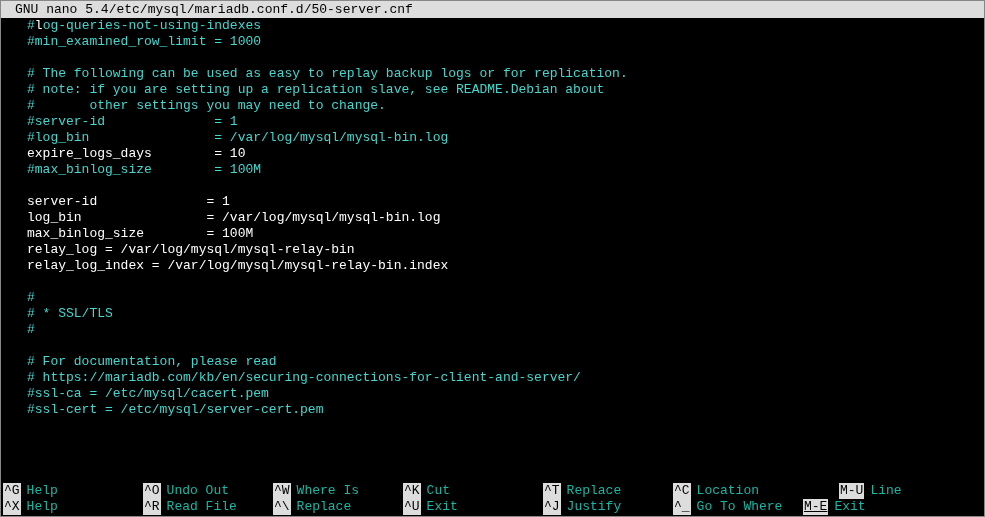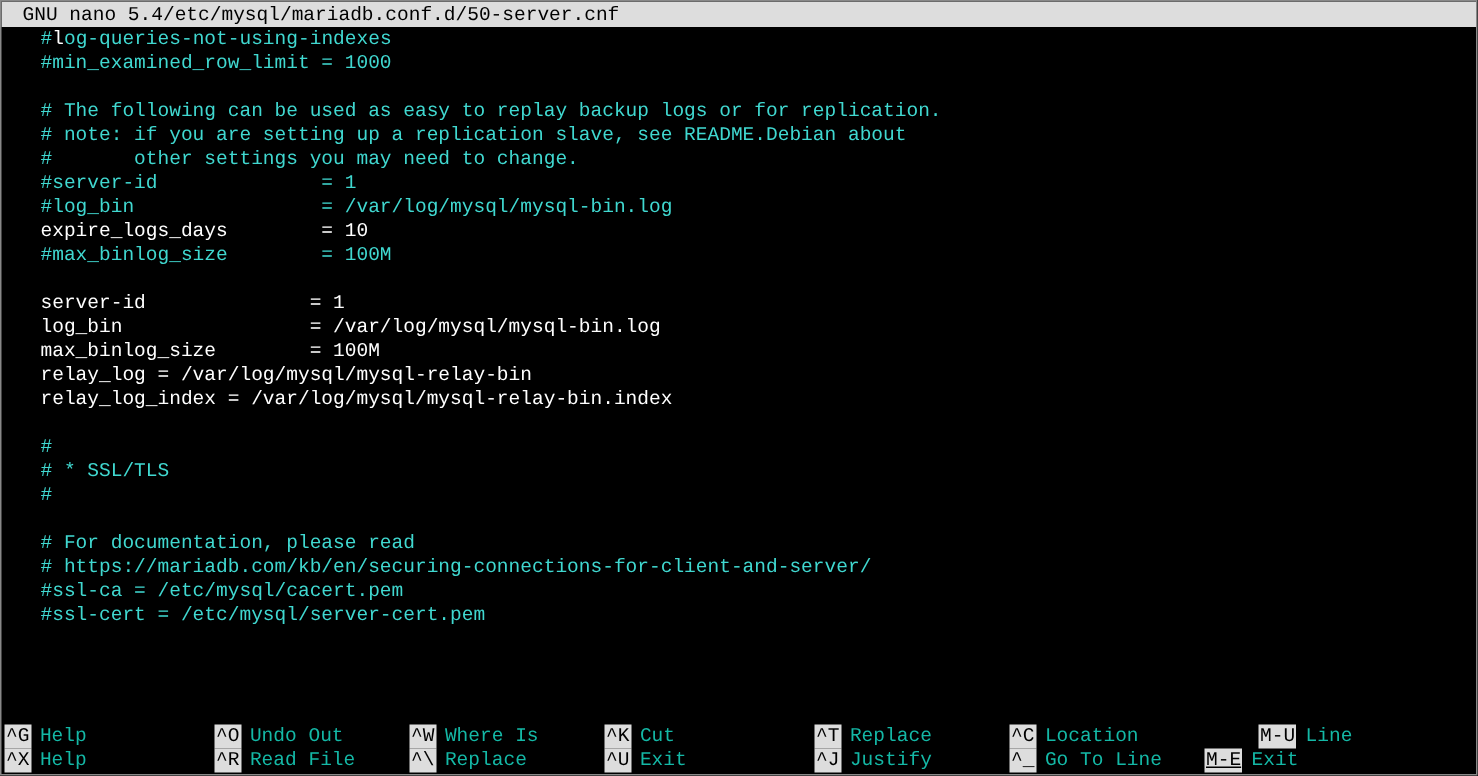--- a/index.html
+++ b/index.html
@@ -137,20 +137,20 @@
       <div class="help-item" style="width: 140px;">
         <span class="help-key">^U</span>
         <span class="help-label">Exit</span>
       </div>
       <div class="help-item" style="width: 130px;">
         <span class="help-key">^J</span>
         <span class="help-label">Justify</span>
       </div>
       <div class="help-item" style="width: 130px;">
         <span class="help-key">^_</span>
-        <span class="help-label">Go To Line</span>
+        <span class="help-label">Go To Where</span>
       </div>
       <div class="help-item" style="width: 120px; text-decoration: underline;">
         <span class="help-key">M-E</span>
         <span class="help-label">Exit</span>
       </div>
     </div>
   </div>
 
 </body></html>

